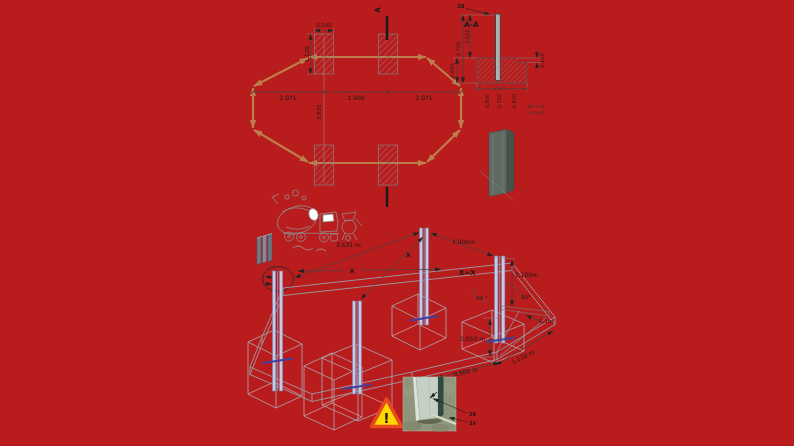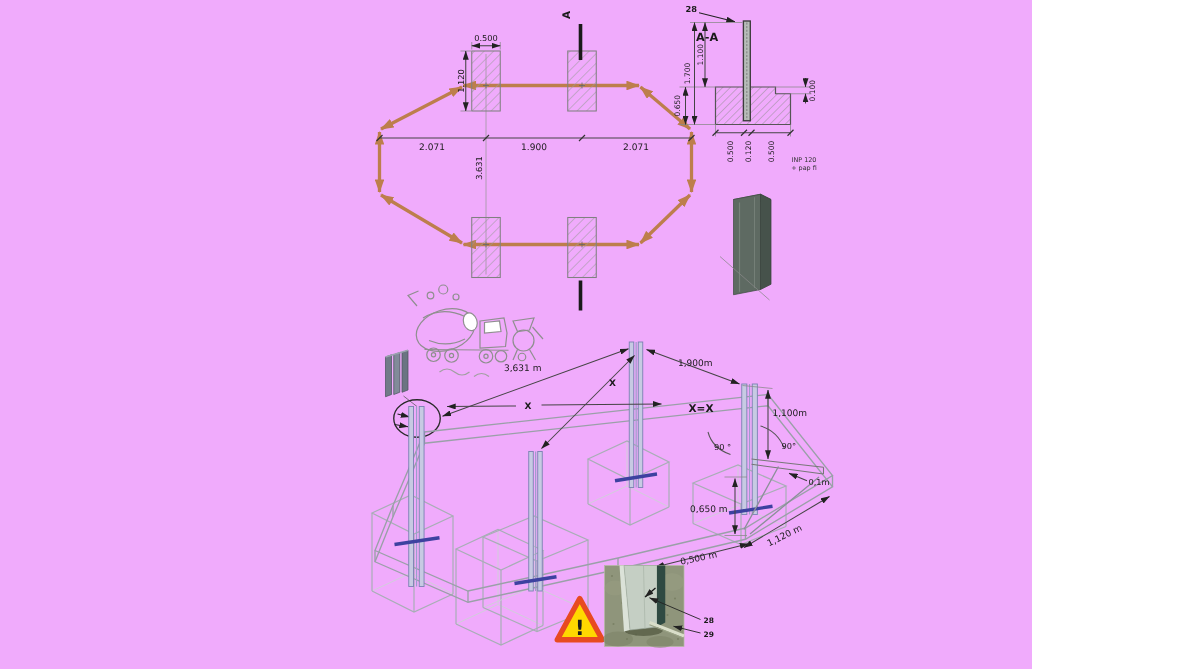--- a/index.html
+++ b/index.html
@@ -1,16 +1,16 @@
 <!DOCTYPE html>
 <html><head>
 <meta charset="utf-8">
 <style>
   html,body{margin:0;padding:0;background:#ffffff;}
-  #stage{position:relative;width:688px;height:446px;background:#f0abfc;overflow:hidden;}
+  #stage{position:relative;width:794px;height:446px;background:#b91c1c;overflow:hidden;}
   svg{position:absolute;left:0;top:0;}
   text{font-family:"DejaVu Sans",sans-serif;fill:#1a1a1a;}
   .d6{font-size:6px;}
   .d55{font-size:5.5px;}
   .d5{font-size:5px;}
   .d43{font-size:4.3px;fill:#333;}
   .bold{font-weight:bold;}
   .b7{font-size:7px;font-weight:bold;}
   .b75{font-size:7.5px;font-weight:bold;}
   .bang{font-size:14px;font-weight:bold;}

